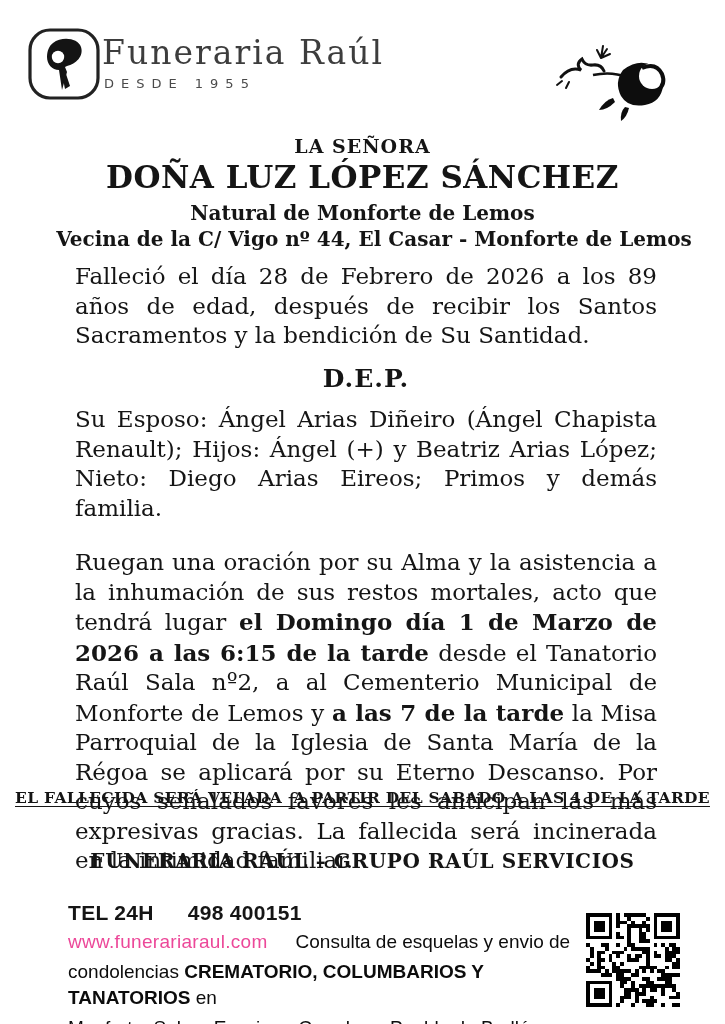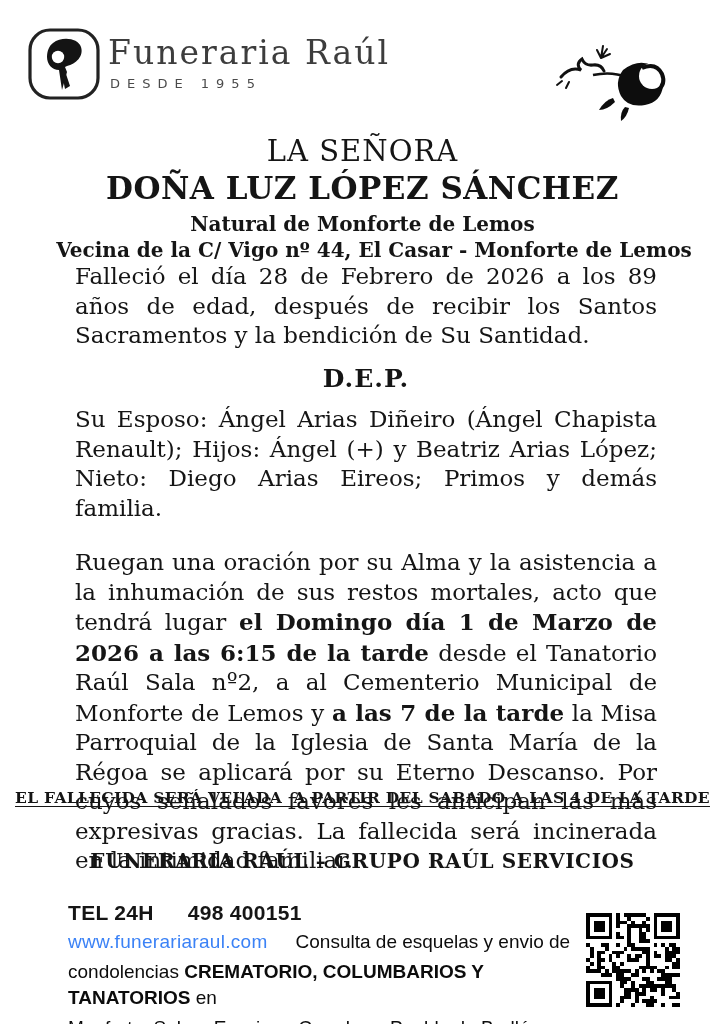--- a/index.html
+++ b/index.html
@@ -8,36 +8,36 @@
     background:#f2f2f0;
     font-family:"DejaVu Serif", serif;
     color:#151515;
     position:relative;
     overflow:hidden;
   }
   .page{position:absolute;inset:0;background:#ffffff;}
 
   
   .header{position:absolute;top:26px;left:26px;right:30px;display:flex;justify-content:space-between;align-items:flex-start;}
-  .logo{display:flex;align-items:flex-start;gap:6px;}
+  .logo{display:flex;align-items:flex-start;gap:0;}
   .logo-icon svg{width:76px;height:76px;display:block;}
   .brand-stack{margin-top:10px;}
   .brand-name{
     font-family:"DejaVu Serif", serif;
     font-size:33px;line-height:1;color:#3d3d3d;letter-spacing:2px;font-weight:400;
   }
   .brand-tagline{
     font-family:"DejaVu Sans", sans-serif;
     font-size:13px;color:#4a4a4a;letter-spacing:7px;margin-top:7px;margin-left:2px;
   }
   .flourish svg{width:150px;height:95px;display:block;margin-top:4px;}
 
   
   .title-block{position:absolute;top:136px;left:0;right:0;text-align:center;}
-  .honorific{font-size:29px;font-weight:normal;letter-spacing:1px;line-height:1.1;}
+  .honorific{font-size:19px;font-weight:bold;letter-spacing:1px;line-height:1.1;}
   .deceased-name{font-size:31px;font-weight:bold;letter-spacing:0.5px;line-height:1.15;margin-top:3px;}
   .origin-line{font-size:20px;font-weight:bold;margin-top:5px;line-height:1.2;}
   .residence-line{font-size:20px;font-weight:bold;margin-top:2px;line-height:1.2;padding-left:23px;}
 
   
   .body-text{position:absolute;top:262px;left:75px;width:582px;}
   .body-text p{margin:0;font-size:23px;line-height:29.5px;text-align:justify;}
   .dep-line{text-align:center !important;font-weight:bold;font-size:25px !important;margin:13px 0 12px 0 !important;letter-spacing:1px;}
   .family-par{margin-bottom:25px !important;}
   .wake-line{
@@ -52,21 +52,21 @@
     position:absolute;top:849px;left:0;right:0;text-align:center;
     font-size:20px;font-weight:bold;letter-spacing:0.6px;
   }
   .contact-block{
     position:absolute;top:901px;left:68px;width:515px;
     font-family:"Liberation Sans", sans-serif;
   }
   .tel-line{font-size:21px;font-weight:bold;letter-spacing:0.3px;}
   .tel-label{margin-right:34px;}
   .contact-line{font-size:19px;line-height:26px;margin-top:4px;color:#0c0c0c;}
-  .website{color:#3b82f6;margin-right:28px;letter-spacing:0.3px;}
+  .website{color:#ec4899;margin-right:28px;letter-spacing:0.3px;}
   .contact-line b{font-weight:bold;}
   .qr{position:absolute;top:913px;left:586px;width:94px;height:94px;}
   .qr svg{width:94px;height:94px;display:block;}
 </style>
 </head>
 <body>
 
 <div class="page">
 
   <div class="header">

